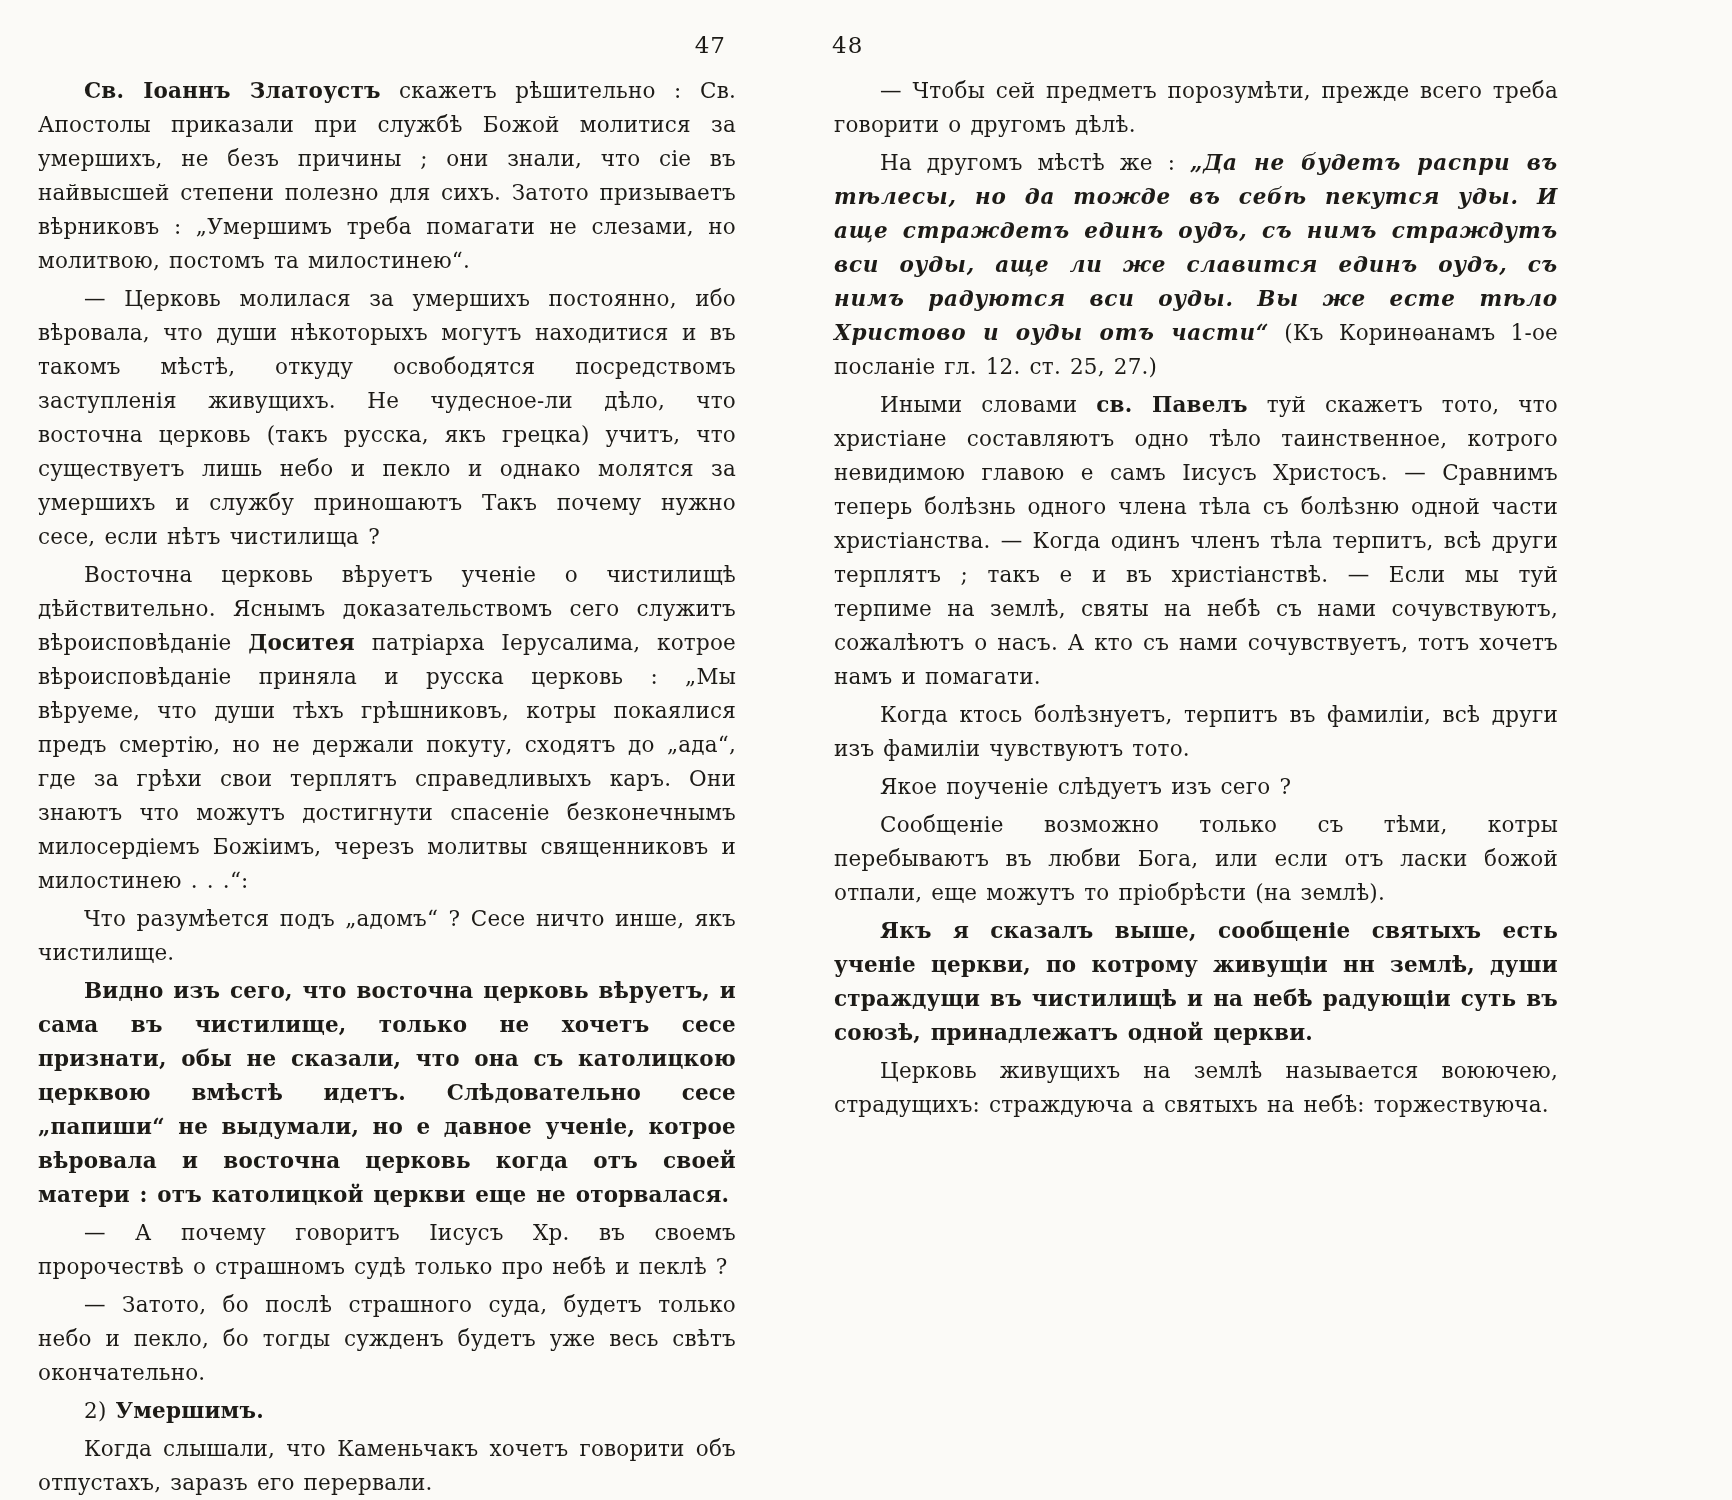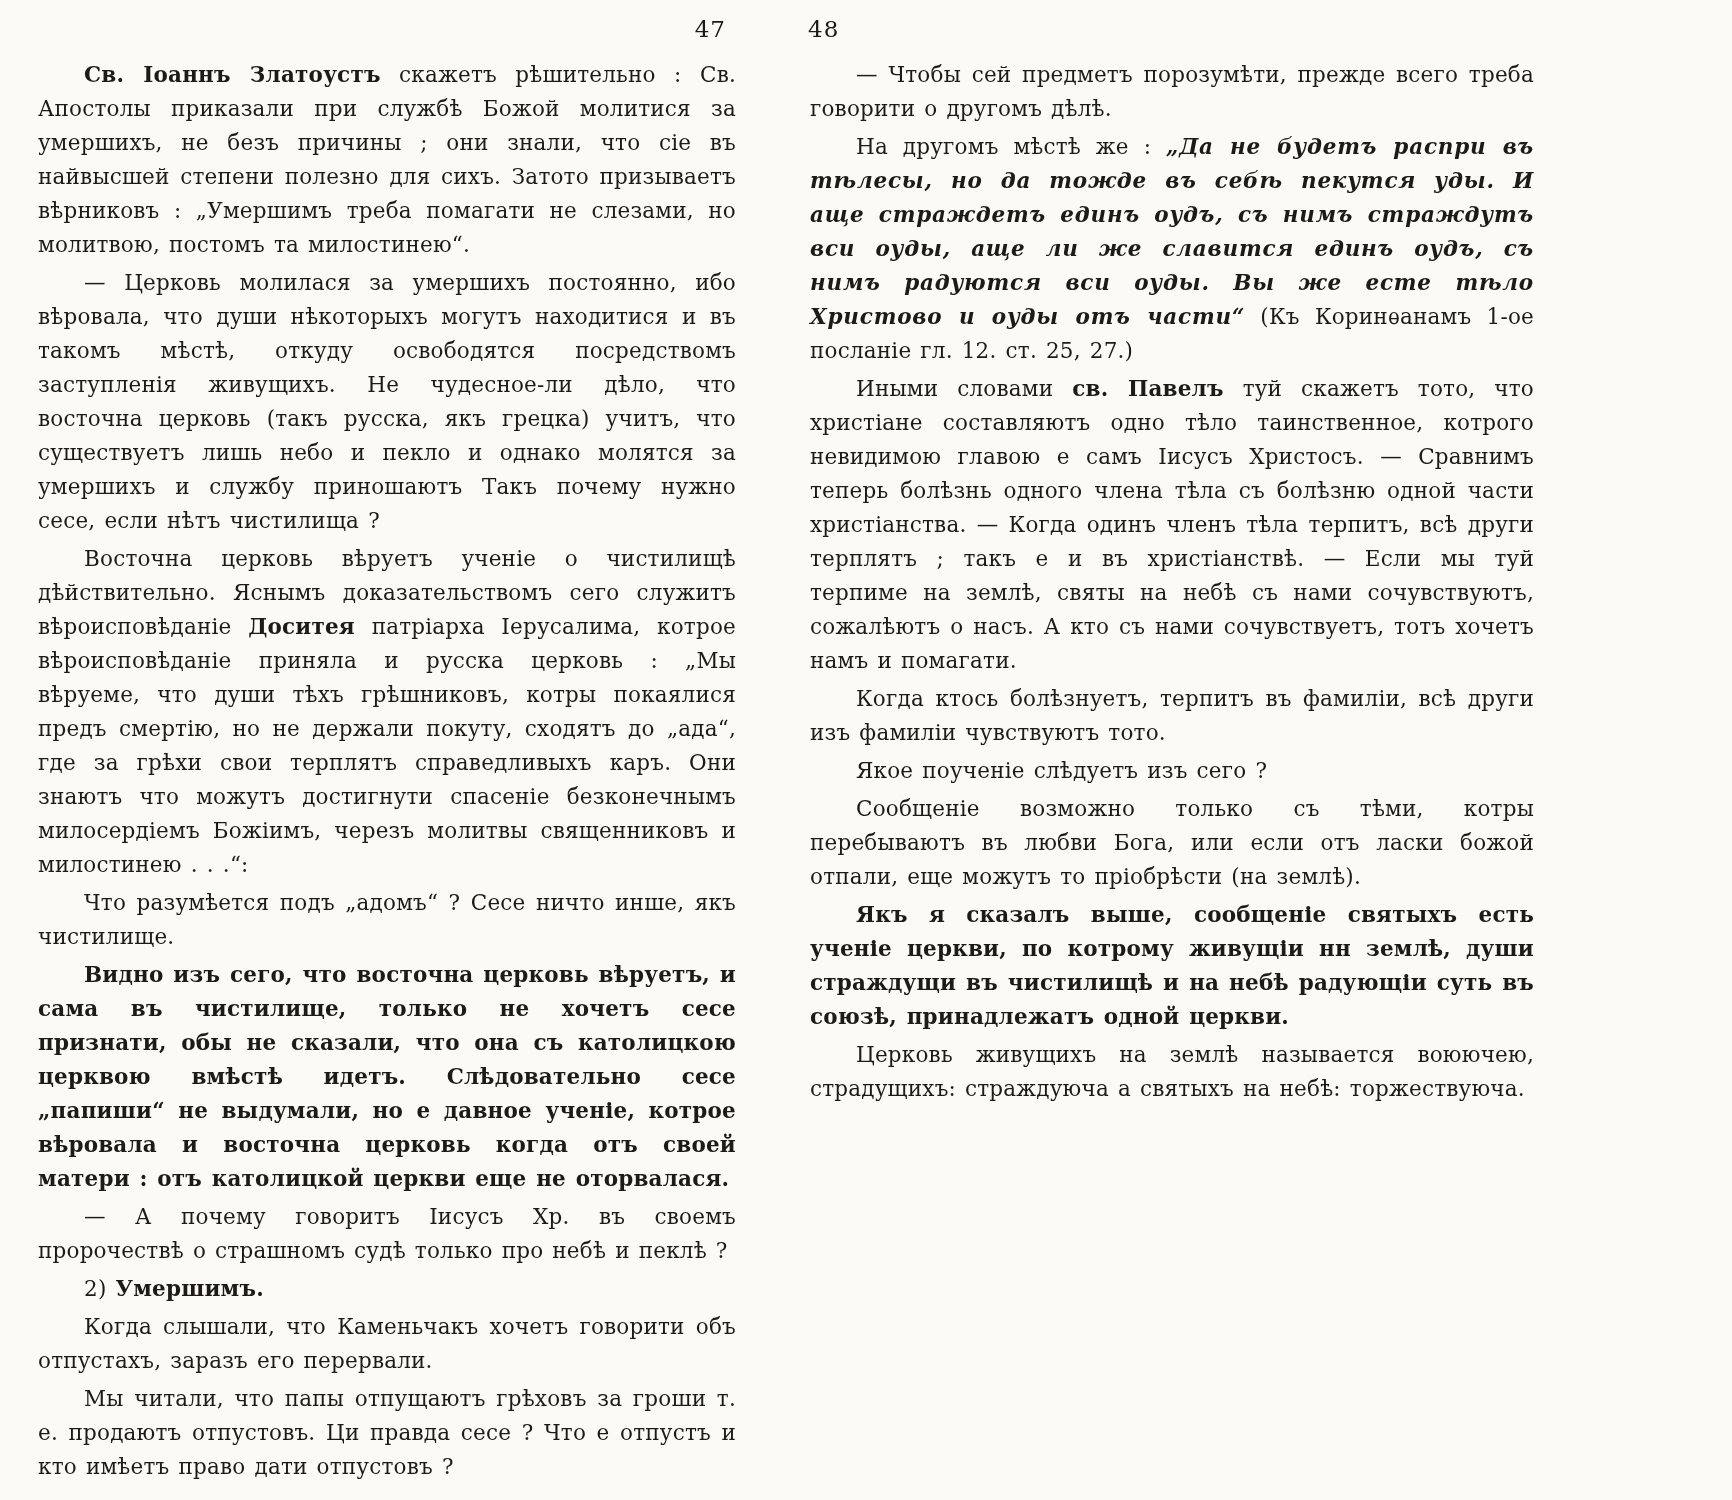--- a/index.html
+++ b/index.html
@@ -7,25 +7,25 @@
     position: relative;
     width: 1732px;
     height: 1500px;
     background: #fbfaf7;
     color: #1d1b17;
     font-family: "DejaVu Serif", "Liberation Serif", serif;
     overflow: hidden;
   }
   .page { position: absolute; top: 0; }
   .page-left  { left: 34px;  width: 706px; }
-  .page-right { left: 806px; width: 732px; }
+  .page-right { left: 830px; width: 732px; }
   .page-number {
     font-size: 23px;
     line-height: 26px;
-    padding-top: 16px;
+    padding-top: 32px;
     height: 26px;
     letter-spacing: 1px;
   }
   .page-left  .page-number { text-align: right; padding-right: 14px; }
   .page-right .page-number { text-align: left;  padding-left: 2px; }
   .paragraphs { margin-top: 16px; }
   .para {
     margin: 4px;
     font-size: 21.5px;
     line-height: 34px;
@@ -49,20 +49,21 @@
 
   <div class="page page-left">
     <div class="page-number">47</div>
     <div class="paragraphs">
         <p class="para"><span class="bold">Св. Іоаннъ Златоустъ</span><span> скажетъ рѣшительно : Св. Апостолы приказали при службѣ Божой молитися за умершихъ, не безъ причины ; они знали, что сіе въ найвысшей степени полезно для сихъ. Затото призываетъ вѣрниковъ : „Умершимъ треба помагати не слезами, но молитвою, постомъ та милостинею“.</span></p>
         <p class="para"><span>— Церковь молилася за умершихъ постоянно, ибо вѣровала, что души нѣкоторыхъ могутъ находитися и въ такомъ мѣстѣ, откуду освободятся посредствомъ заступленія живущихъ. Не чудесное-ли дѣло, что восточна церковь (такъ русска, якъ грецка) учитъ, что существуетъ лишь небо и пекло и однако молятся за умершихъ и службу приношаютъ Такъ почему нужно сесе, если нѣтъ чистилища ?</span></p>
         <p class="para"><span>Восточна церковь вѣруетъ ученіе о чистилищѣ дѣйствительно. Яснымъ доказательствомъ сего служитъ вѣроисповѣданіе </span><span class="bold">Доситея</span><span> патріарха Іерусалима, котрое вѣроисповѣданіе приняла и русска церковь : „Мы вѣруеме, что души тѣхъ грѣшниковъ, котры покаялися предъ смертію, но не держали покуту, сходятъ до „ада“, где за грѣхи свои терплятъ справедливыхъ каръ. Они знаютъ что можутъ достигнути спасеніе безконечнымъ милосердіемъ Божіимъ, черезъ молитвы священниковъ и милостинею . . .“:</span></p>
         <p class="para"><span>Что разумѣется подъ „адомъ“ ?  Сесе ничто инше, якъ чистилище.</span></p>
         <p class="para bold-para"><span>Видно изъ сего, что восточна церковь вѣруетъ, и сама въ чистилище, только не хочетъ сесе признати, обы не сказали, что она съ католицкою церквою вмѣстѣ идетъ. Слѣдовательно сесе „папиши“ не выдумали, но е давное ученіе, котрое вѣровала и восточна церковь когда отъ своей матери : отъ католицкой церкви еще не оторвалася.</span></p>
         <p class="para"><span>— А почему говоритъ Іисусъ Хр. въ своемъ пророчествѣ о страшномъ судѣ только про небѣ и пеклѣ ?</span></p>
+        <p class="para"><span>— Затото, бо послѣ страшного суда, будетъ только небо и пекло, бо тогды сужденъ будетъ уже весь свѣтъ окончательно.</span></p>
         <p class="para"><span>2) </span><span class="bold">Умершимъ.</span></p>
         <p class="para"><span>Когда слышали, что Каменьчакъ хочетъ говорити объ отпустахъ, заразъ его перервали.</span></p>
         <p class="para"><span>Мы читали, что папы отпущаютъ грѣховъ за гроши т. е. продаютъ отпустовъ. Ци правда сесе ? Что е отпустъ и кто имѣетъ право дати отпустовъ ?</span></p>
       </div>
   </div>
 
   <div class="page page-right">
     <div class="page-number">48</div>
     <div class="paragraphs">
         <p class="para"><span>— Чтобы сей предметъ порозумѣти, прежде всего треба говорити о другомъ дѣлѣ.</span></p>

